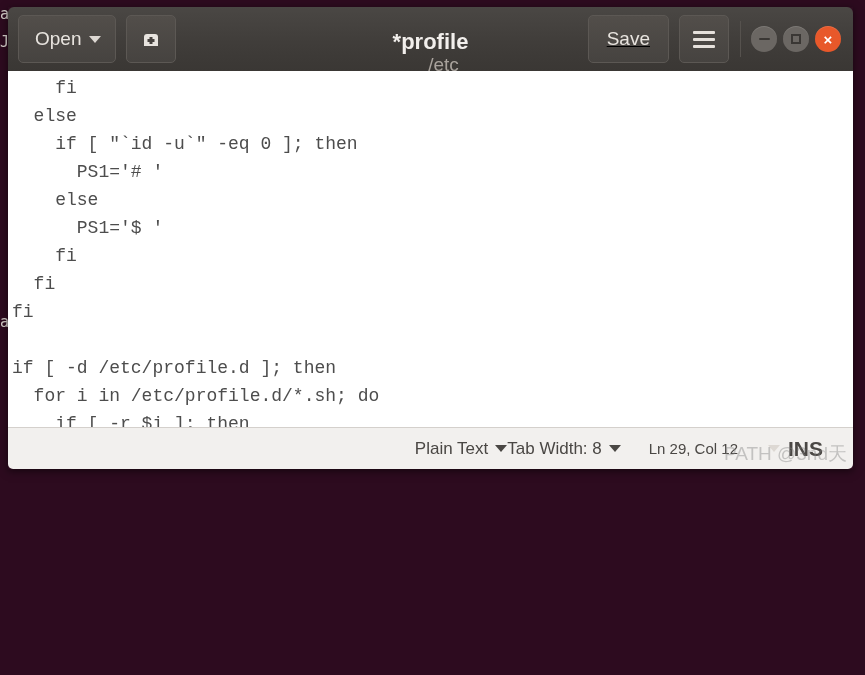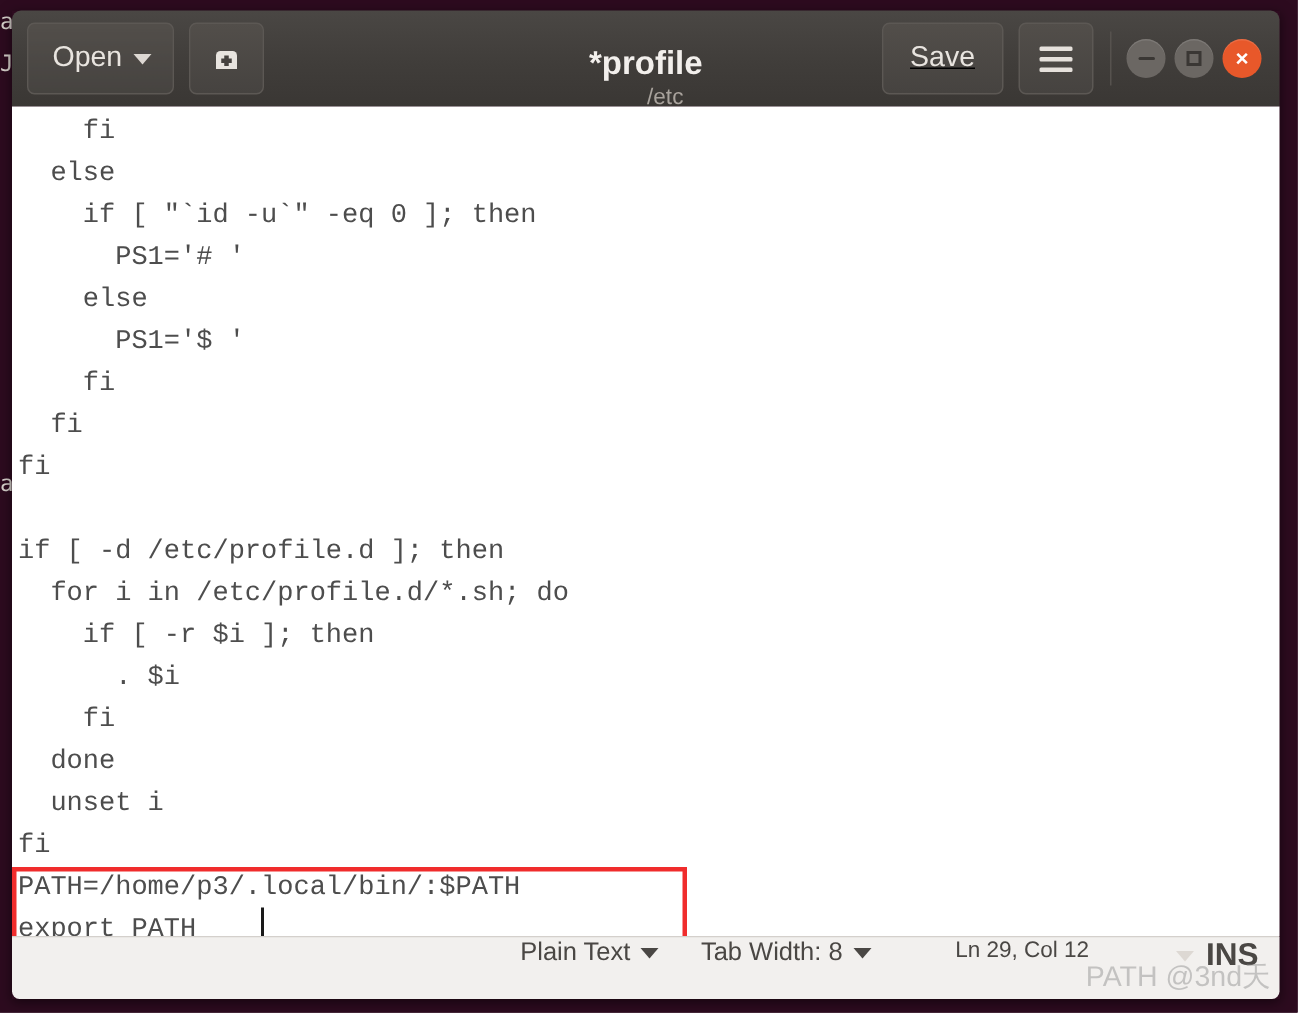--- a/index.html
+++ b/index.html
@@ -34,21 +34,21 @@
   }
   .bg-col.left  { left: 0px; width: 10px; }
   .bg-col.right { right: 0px; width: 22px; text-align: left; }
 
   
   #editor-window {
     position: absolute;
     left: 8px;
     top: 7px;
     width: 845px;
-    height: 659px;
+    height: 462px;
     display: flex;
     flex-direction: column;
     box-shadow: 0 2px 8px rgba(0,0,0,.55);
   }
 
   
   #titlebar {
     height: 64px;
     background: linear-gradient(to bottom, #4a4744 0%, #403d3a 55%, #3a3734 100%);
     border-top-left-radius: 6px;
@@ -106,21 +106,21 @@
     pointer-events: none;
   }
   #title-name {
     color: #f2efec;
     font-size: 22px;
     font-weight: bold;
     line-height: 26px;
   }
   #title-path {
     color: #a9a39d;
-    font-size: 15px;
+    font-size: 19px;
     line-height: 19px;
     margin-left: 26px;
   }
 
   #window-controls {
     position: absolute;
     right: 12px;
     top: 50%;
     transform: translateY(-50%);
     display: flex;
@@ -194,24 +194,23 @@
   }
 
   
   #statusbar {
     height: 42px;
     background: #f2f0ee;
     border-top: 1px solid #d4d0cc;
     border-bottom-left-radius: 5px;
     border-bottom-right-radius: 5px;
     display: flex;
-    align-items: flex-start;
+    align-items: center;
     justify-content: flex-end;
-    gap: 28px;
-    padding: 0 14px 0 0;
+    padding: 0 30px 0 0;
     box-sizing: border-box;
     position: relative;
   }
   .sb-item {
     display: flex;
     align-items: center;
     gap: 7px;
     font-size: 17px;
     color: #4a4744;
     cursor: pointer;

